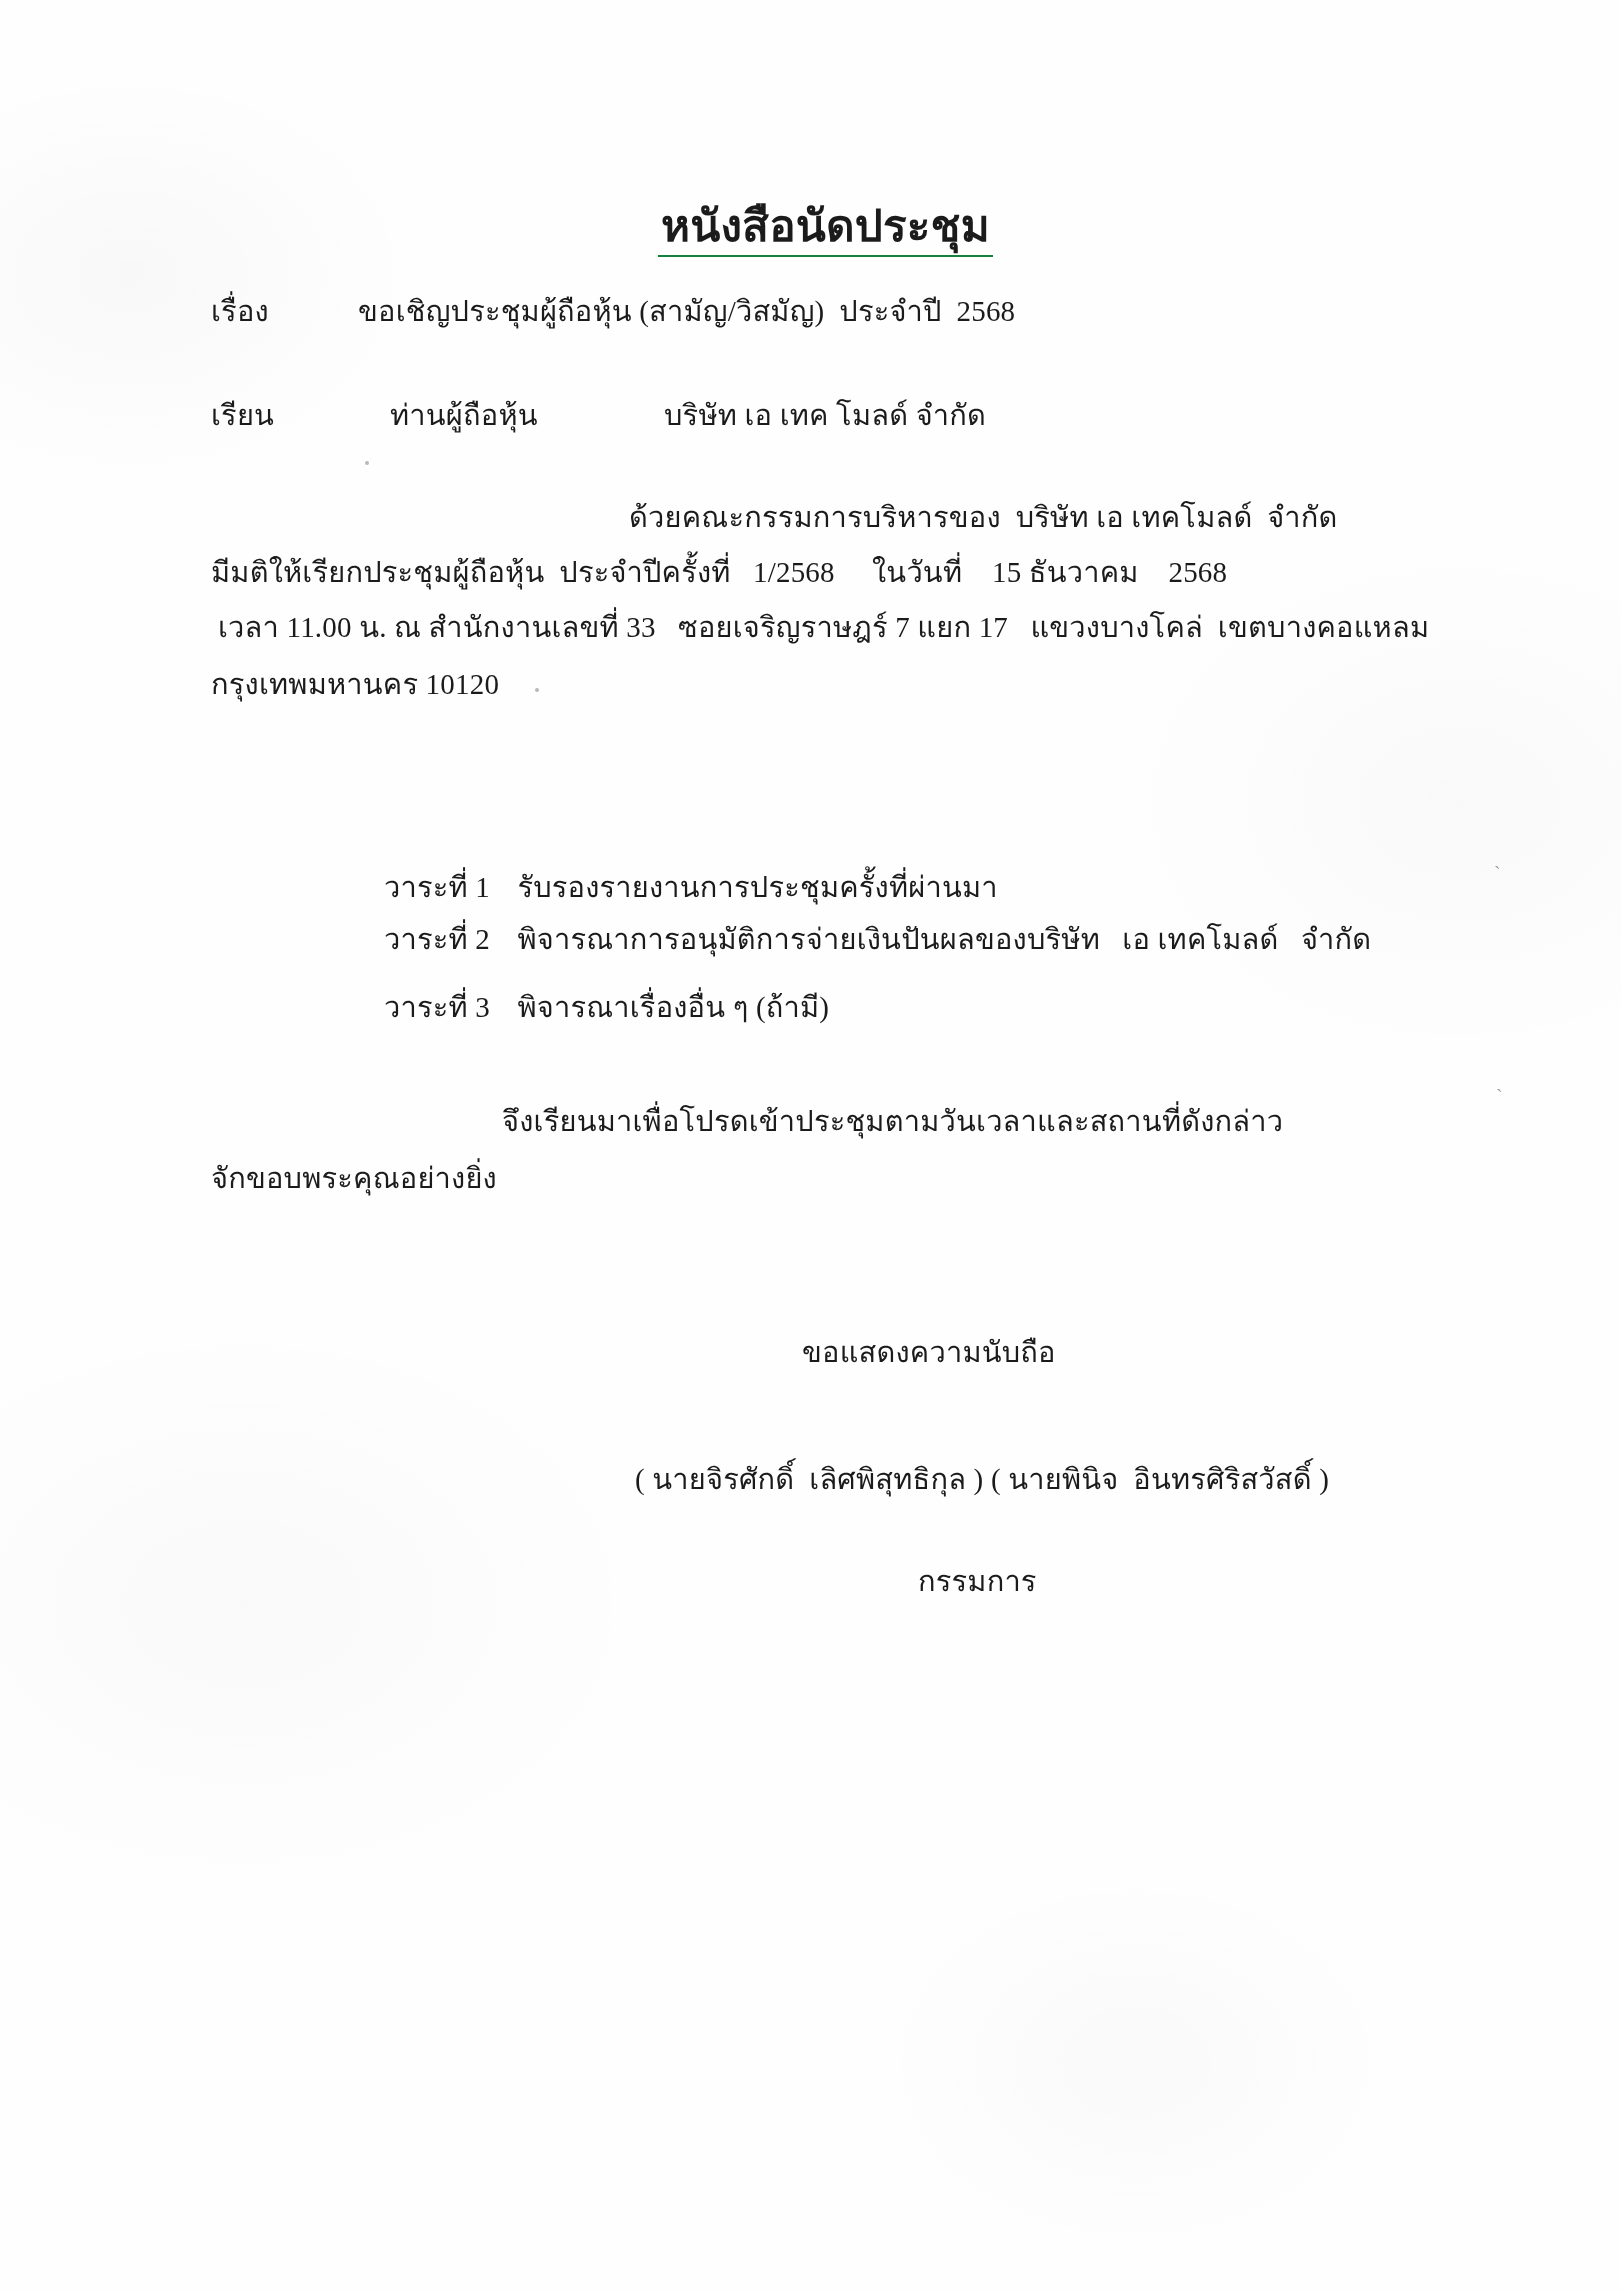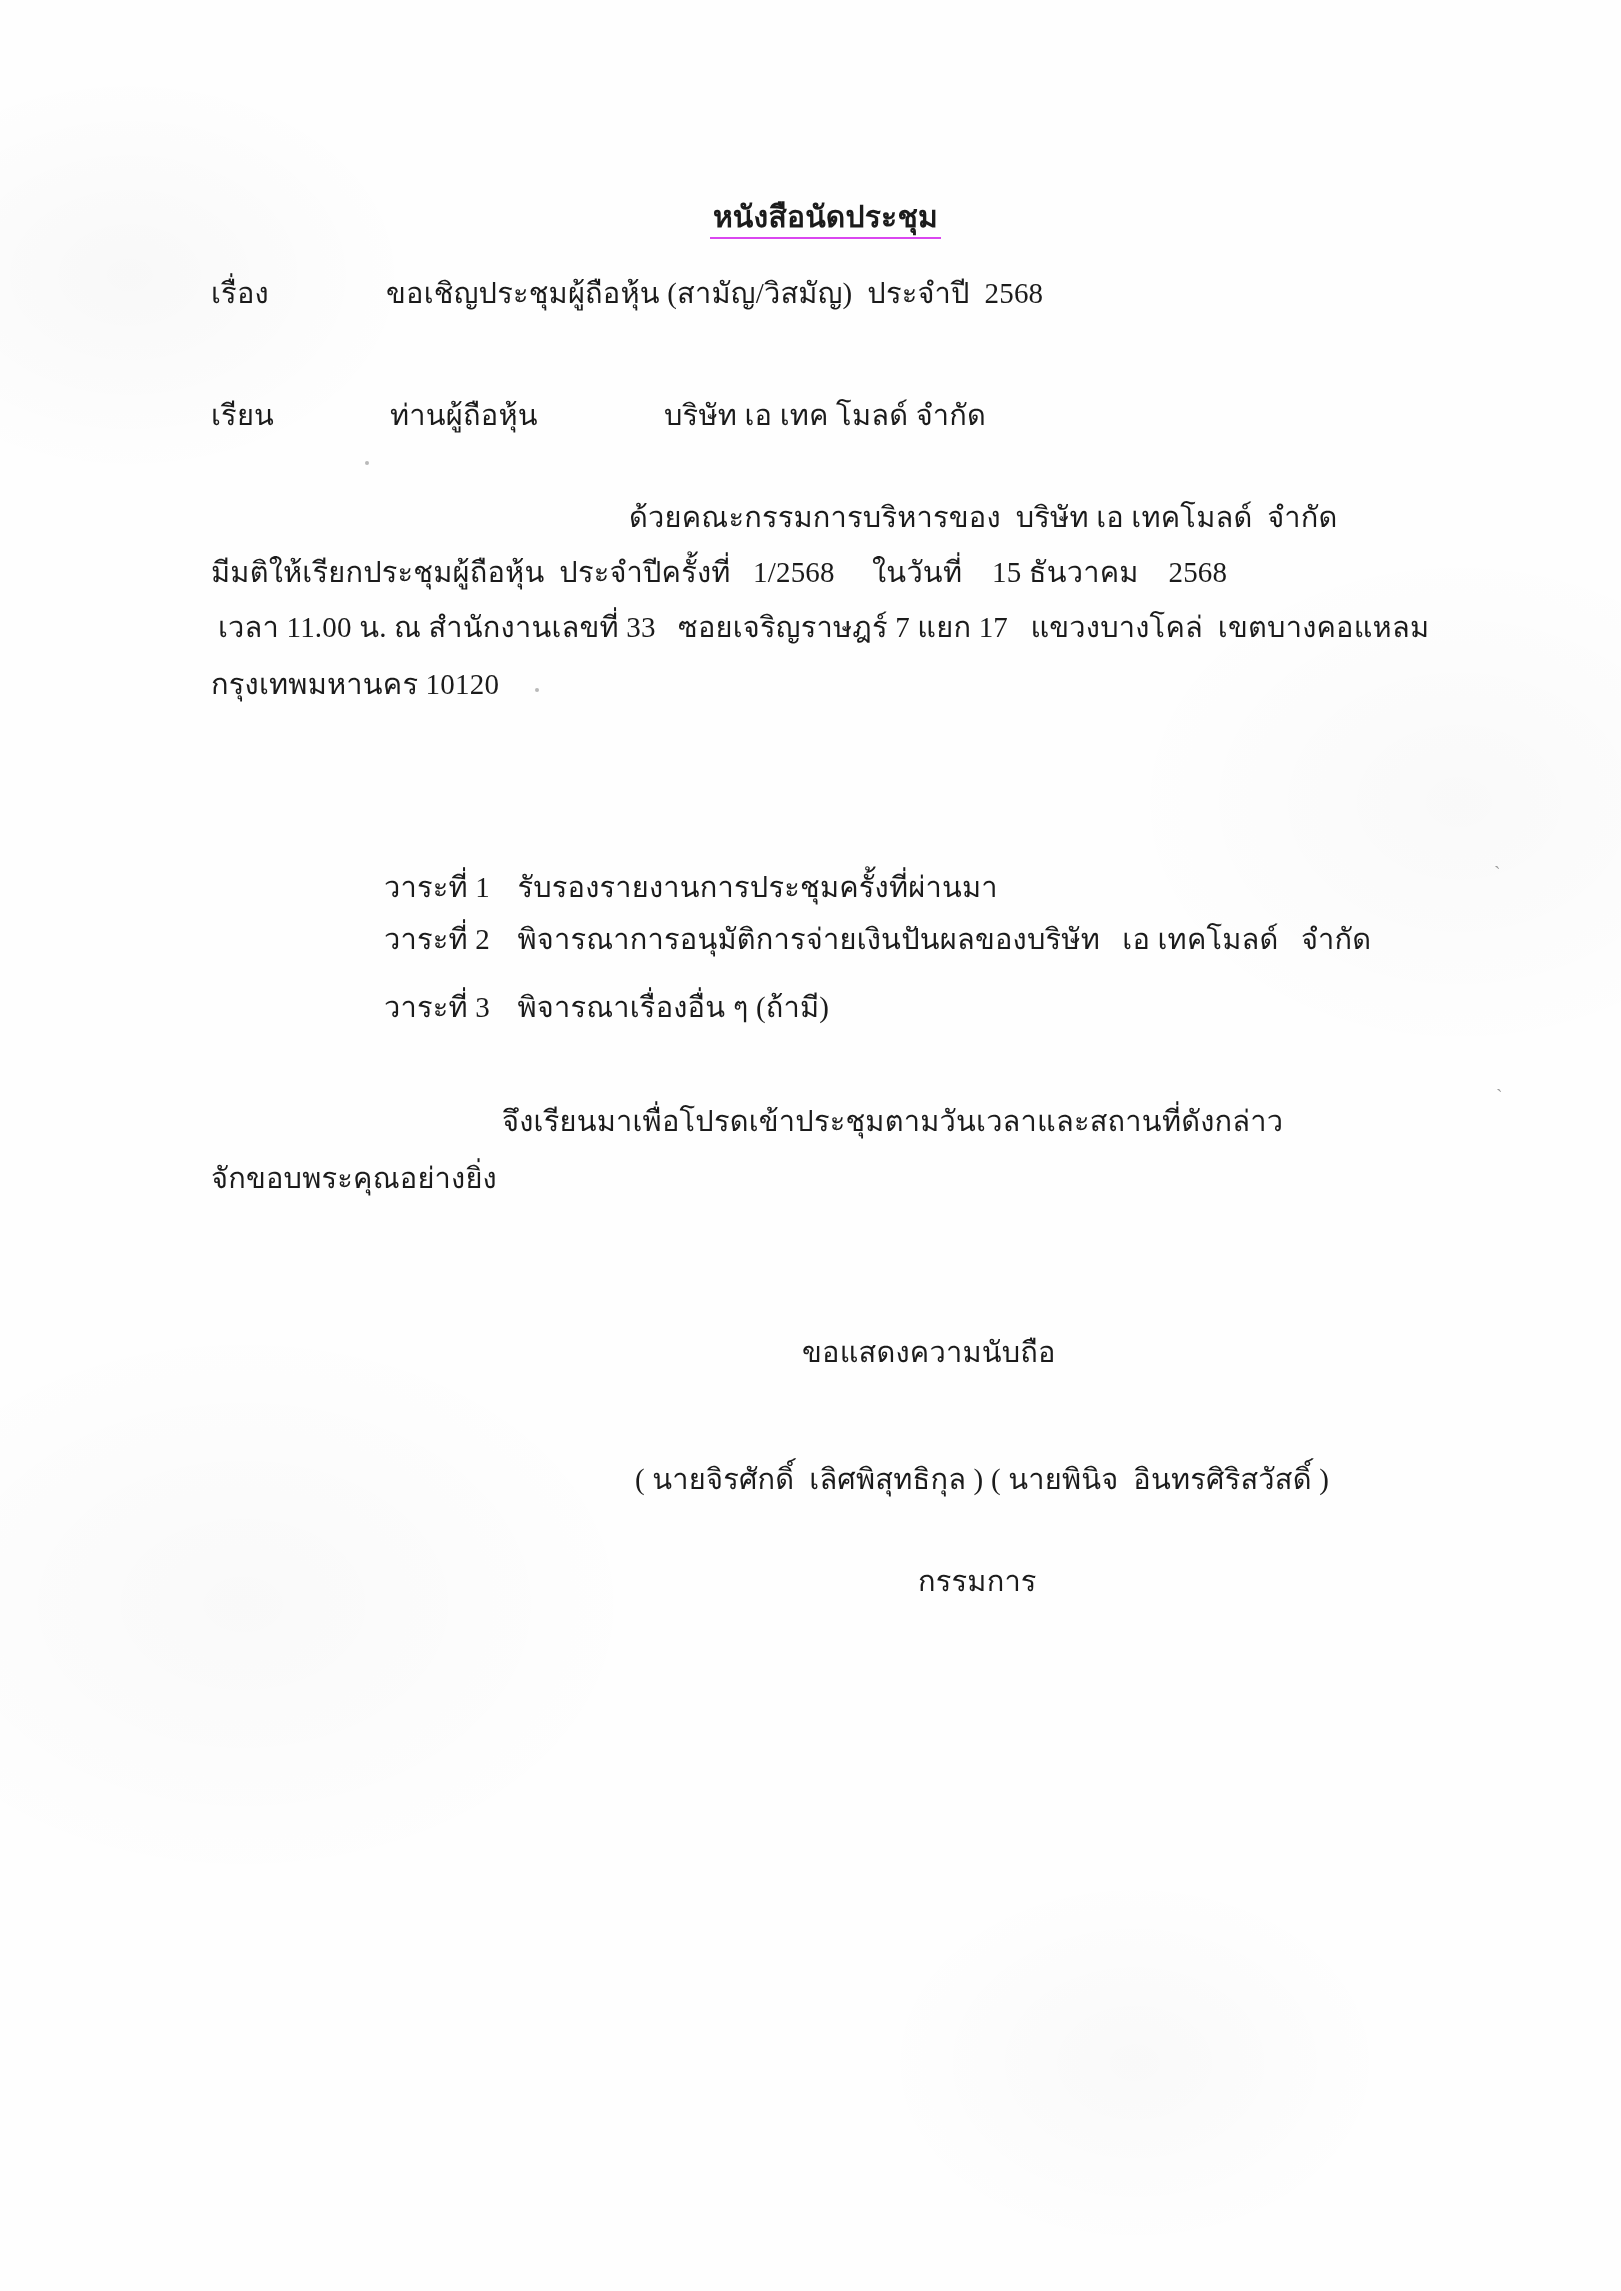--- a/index.html
+++ b/index.html
@@ -25,28 +25,28 @@
   }
   .line {
     position:absolute;
     font-size:29px;
     line-height:1.45;
     white-space:pre-wrap;
     letter-spacing:0.2px;
   }
   .doc-title-wrap { top:153px; left:0; width:100%; text-align:center; }
   .doc-title {
-    font-size:30px;
+    font-size:44px;
     font-weight:600;
-    border-bottom:2px solid #d946ef;
+    border-bottom:2px solid #15803d;
     padding:0 2.9px 3.9px 2.9px;
   }
   .row { display:flex; align-items:flex-start; }
   .label-col { width:147px; flex:0 0 auto; }
-  .subject-row { top:272px; left:211px;gap:28px; }
+  .subject-row { top:290px; left:211px; }
   .to-row { top:394px; left:211px; }
   .to-recipient { width:274px; flex:0 0 auto;margin-left:32px; }
   .body1 { top:496px; left:629px; }
   .body2 { top:551px; left:211px; }
   .body3 { top:606px; left:218px; }
   .body4 { top:663px; left:211px; }
   .agenda-intro { top:772px; left:211px; }
   .agenda-row { left:384px; }
   .agenda-1 { top:866px; }
   .agenda-2 { top:918px; }

